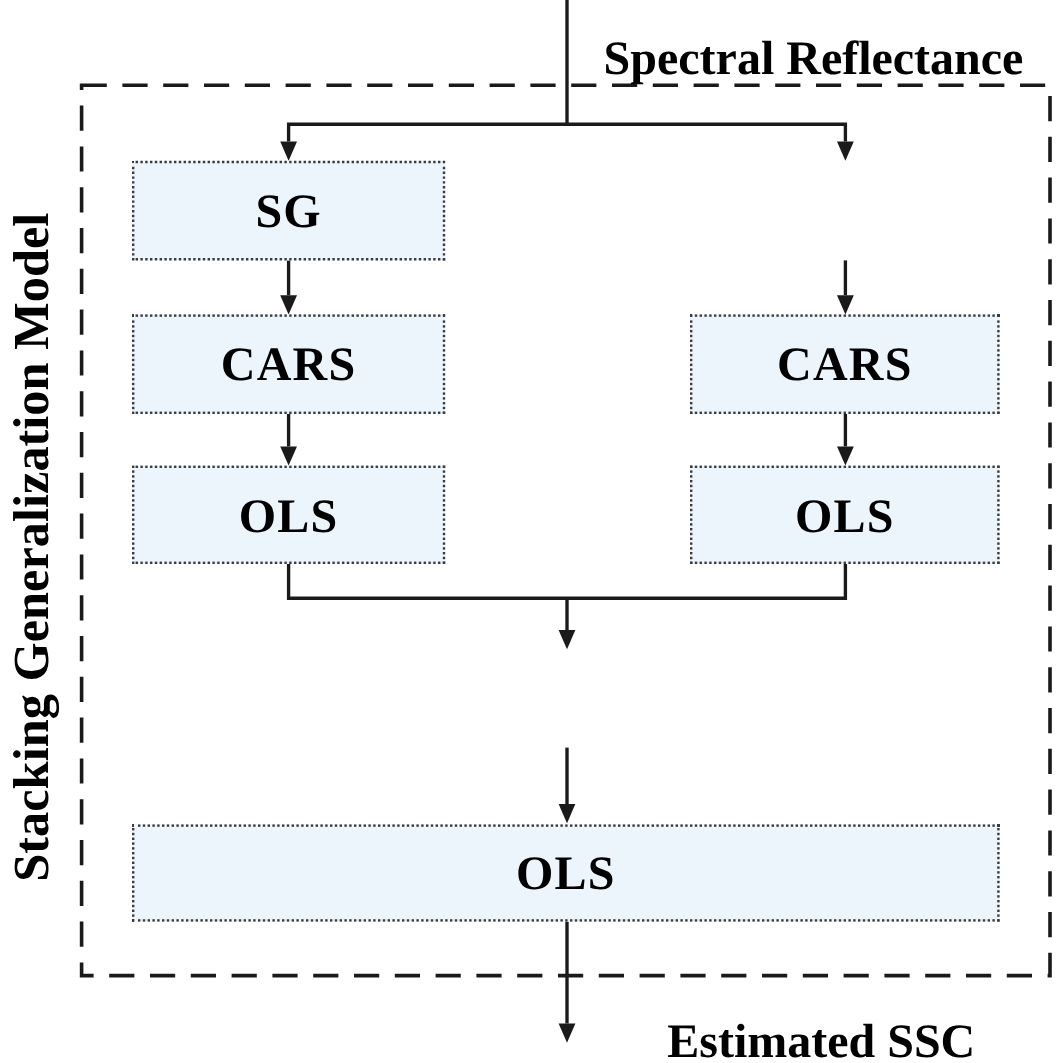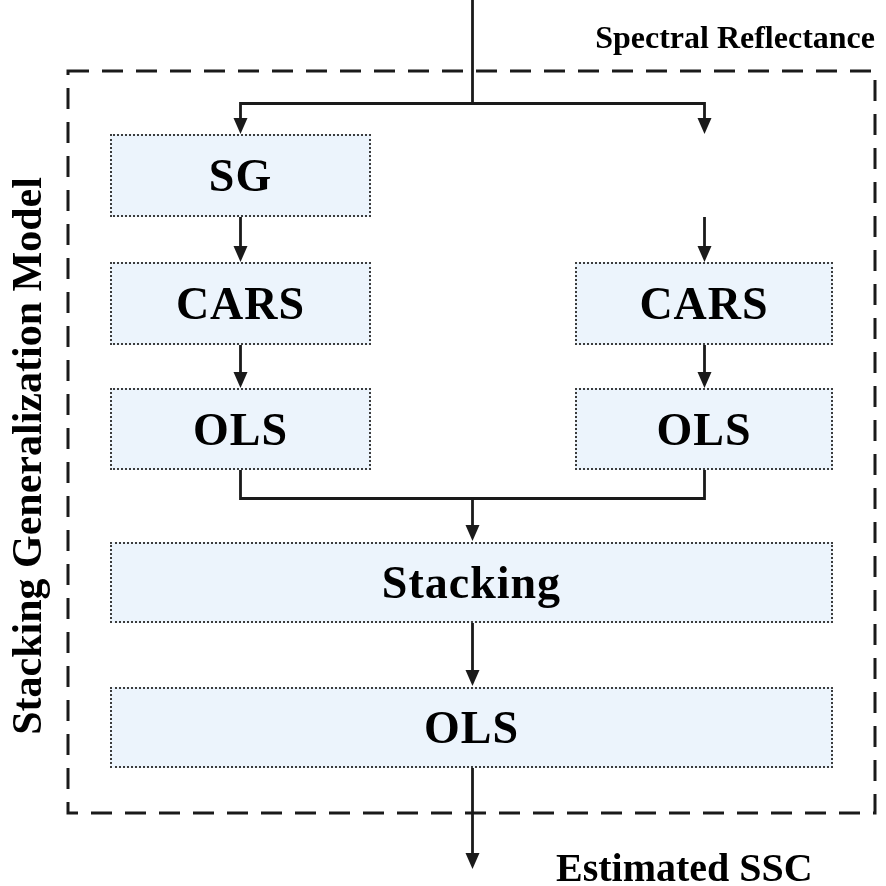--- a/index.html
+++ b/index.html
@@ -41,47 +41,47 @@
   .node {
     position: absolute;
     z-index: 1;
     box-sizing: border-box;
     background: var(--box_fill, #ecf4fc);
     border: 2px dotted var(--box_border, #3c3c3c);
     display: flex;
     align-items: center;
     justify-content: center;
     font-weight: bold;
-    font-size: 46px;
+    font-size: 40px;
     letter-spacing: 1px;
     color: var(--text, #000000);
   }
   .node-sg        { left: 110px; top: 134px; width: 261px; height: 83px; }
   .node-dc        { left: 575px; top: 134px; width: 258px; height: 83px; }
   .node-cars-left { left: 110px; top: 262px; width: 261px; height: 83px; }
   .node-cars-right{ left: 575px; top: 262px; width: 258px; height: 83px; }
   .node-ols-left  { left: 110px; top: 388px; width: 261px; height: 82px; }
   .node-ols-right { left: 575px; top: 388px; width: 258px; height: 82px; }
   .node-stacking  { left: 110px; top: 542px; width: 723px; height: 81px; }
   .node-ols-final { left: 110px; top: 687px; width: 723px; height: 81px; }
   .fig-label {
     position: absolute;
     z-index: 2;
     font-weight: bold;
     color: var(--text, #000000);
     white-space: nowrap;
   }
   .input-label {
     left: 503px;
-    top: 14px;
+    top: 26px;
     width: 372px;
     height: 46px;
     line-height: 46px;
-    font-size: 32px;
-    text-align: right;
+    font-size: 40px;
+    text-align: left;
   }
   .output-label {
     left: 556px;
     top: 829px;
     width: 290px;
     height: 46px;
     line-height: 46px;
     font-size: 40px;
     margin-top: 16px;
   }
@@ -126,20 +126,19 @@
 
     <path d="M472.5 768 L472.5 853"></path>
     <polygon class="arrowhead" points="465.5,853 479.5,853 472.5,869"></polygon>
   </svg>
 
   <div class="node node-sg">SG</div>
   <div class="node node-cars-left">CARS</div>
   <div class="node node-cars-right">CARS</div>
   <div class="node node-ols-left">OLS</div>
   <div class="node node-ols-right">OLS</div>
-  <div class="node node-stacking">Stacking</div>
   <div class="node node-ols-final">OLS</div>
 
   <div class="fig-label input-label">Spectral Reflectance</div>
   <div class="fig-label output-label">Estimated SSC</div>
   <div class="fig-label side-label">Stacking Generalization Model</div>
 
 </div>
 
 </body></html>

